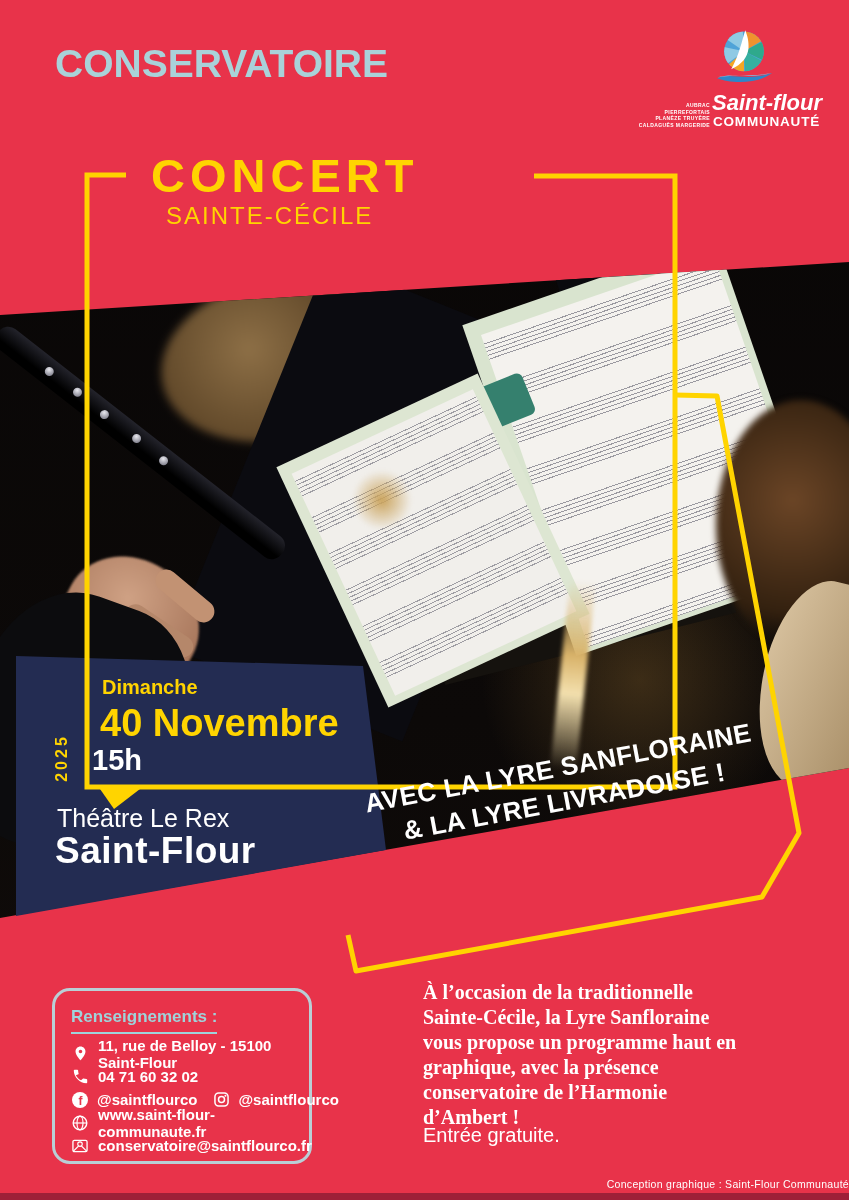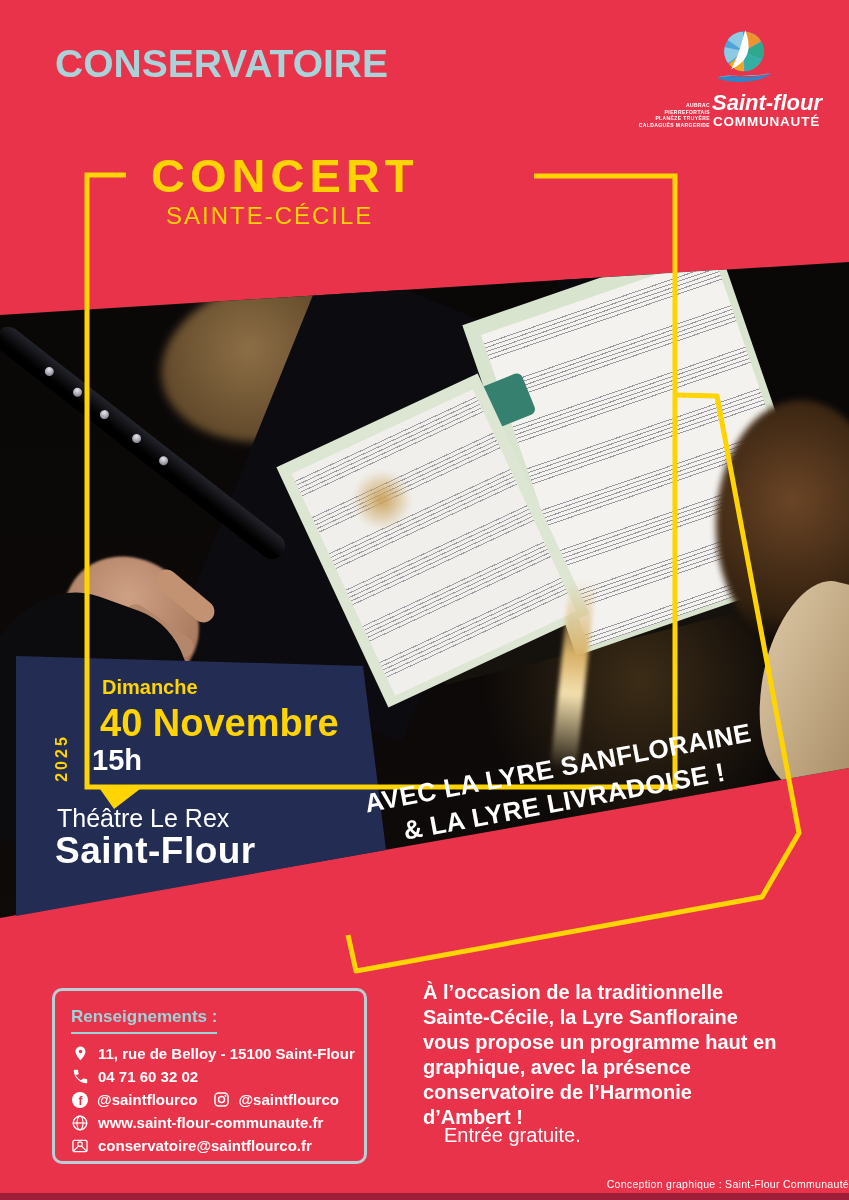--- a/index.html
+++ b/index.html
@@ -80,32 +80,32 @@
 
   
   .frame-svg{position:absolute;inset:0;pointer-events:none;}
 
   
   .banner-text{position:absolute;left:318px;top:795px;width:482px;transform:rotate(-10.5deg);
         transform-origin:0 0;color:#fff;font-weight:600;font-size:26px;line-height:34px;
         text-align:center;letter-spacing:.5px;}
 
   
-  .info-box{position:absolute;left:52px;top:988px;width:315px;height:176px;border:3px solid #b9cfd6;
-        border-radius:10px;padding:16px 0 0 16px;box-sizing:border-box;}
+  .info-box{position:absolute;left:52px;top:988px;width:260px;height:176px;border:3px solid #b9cfd6;
+        border-radius:18px;padding:16px 0 0 16px;box-sizing:border-box;}
   .info-title{display:inline-block;font-size:17px;font-weight:800;color:#9fd3da;
         border-bottom:2px solid #9fd3da;padding-bottom:5px;margin-bottom:8px;}
   .info-row{display:flex;align-items:center;gap:9px;height:23px;color:#fff;font-size:15px;font-weight:700;}
   .info-row .ic{width:18px;height:19px;flex:0 0 18px;display:flex;align-items:center;justify-content:center;}
   .soc{display:flex;align-items:center;gap:8px;margin-right:6px;}
 
   
   .about{position:absolute;left:423px;top:980px;width:372px;color:#fff;font-size:20px;
-         font-weight:700;line-height:25px;}
-  .about-note{position:absolute;left:423px;top:1124px;color:#fff;font-size:20px;font-weight:400;margin-left:21px;}
+         font-weight:700;line-height:25px;font-family:Liberation Serif, serif;}
+  .about-note{position:absolute;left:423px;top:1124px;color:#fff;font-size:20px;font-weight:400;}
 
   .credit{position:absolute;left:0;top:1178px;width:100%;text-align:right;color:#fff;
           font-size:10.5px;font-weight:400;letter-spacing:.3px;}
   .bottom-strip{position:absolute;left:0;bottom:0;width:100%;height:7px;background:#9e2038;}
 </style>
 </head>
 <body>
 
 <div class="poster">
 

